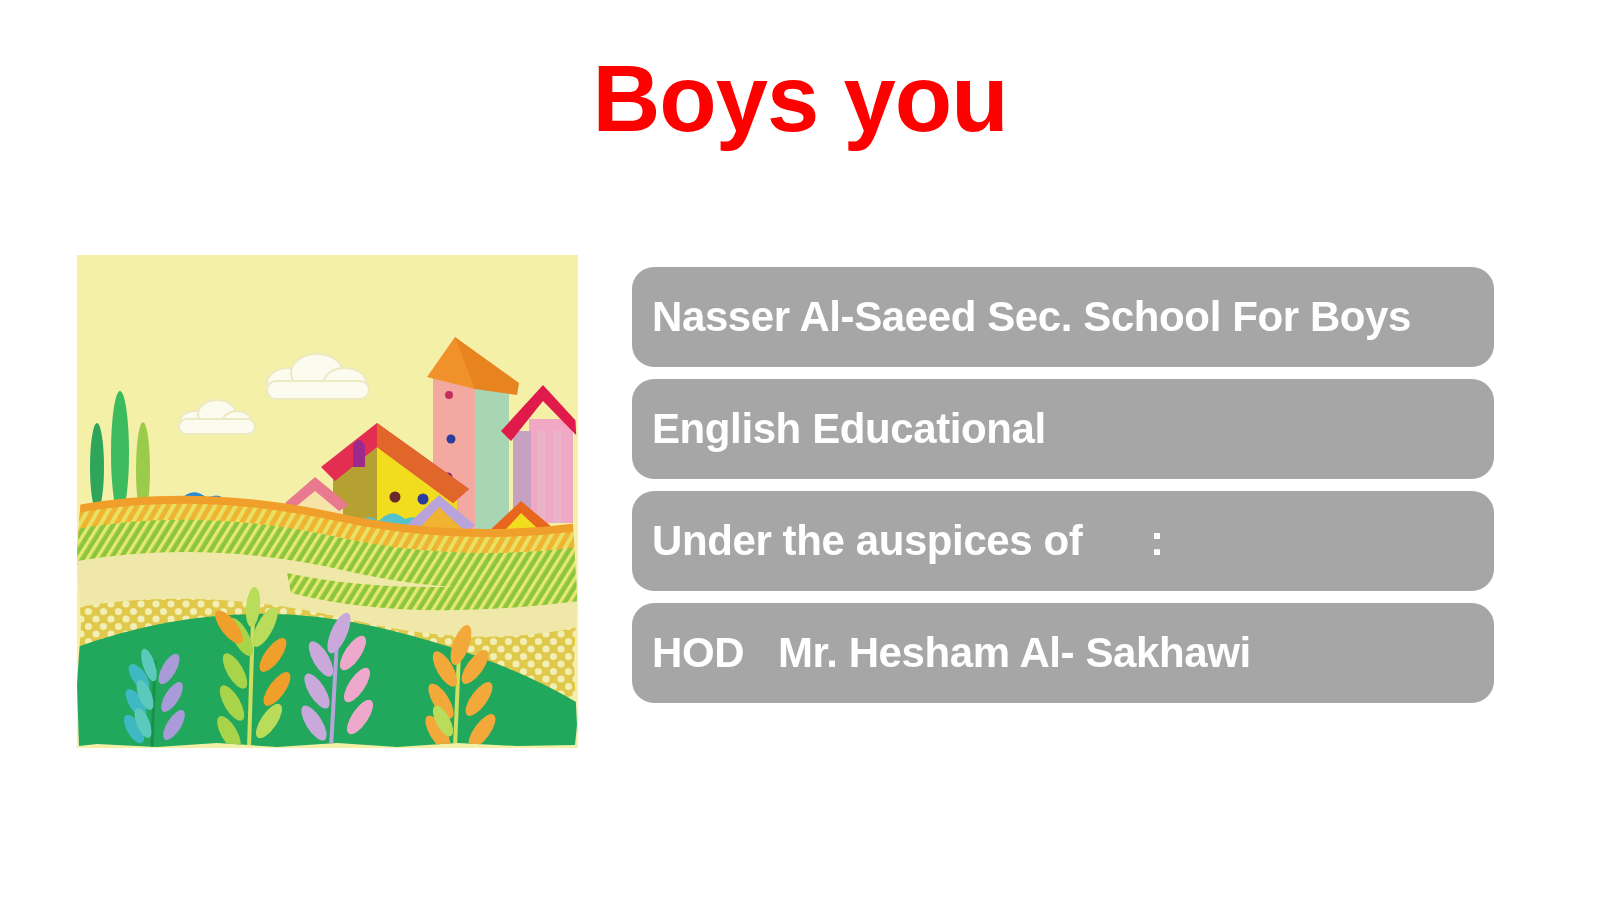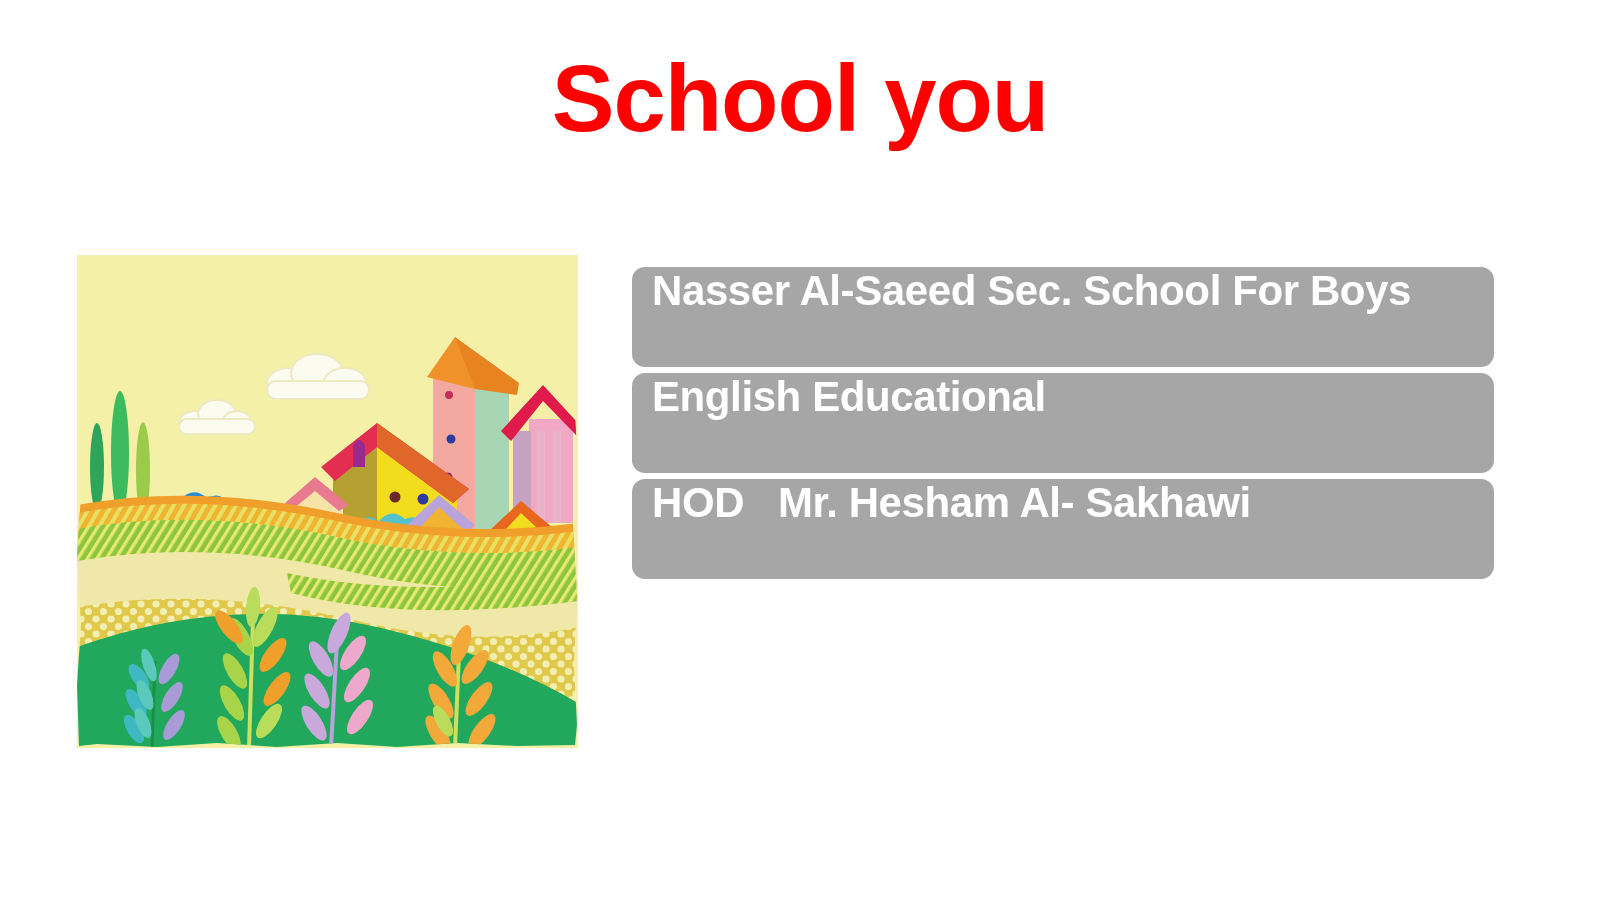--- a/index.html
+++ b/index.html
@@ -48,40 +48,41 @@
     position: absolute;
     left: 632px;
     top: 267px;
     width: 862px;
   }
   .info-box {
     position: relative;
     width: 862px;
     height: 100px;
     background: #A6A6A6;
-    border-radius: 13px;
-    margin-bottom: 6px;
+    border-radius: 22px;
+    margin-bottom: 12px;
     box-sizing: border-box;
     display: flex;
+    align-items: center;
   }
   .info-box .info-text {
     color: #FFFFFF;
     font-family: "Liberation Sans", sans-serif;
     font-weight: bold;
     font-size: 42px;
     line-height: 48px;
     padding-left: 20px;
     white-space: pre;
     letter-spacing: -0.4px;
   }
 </style>
 </head>
 <body>
 
-<div id="slide-title">School you</div>
+<div id="slide-title">Boys you</div>
 
 <div id="illustration">
   <svg id="illo-svg" viewBox="0 0 501 493" xmlns="http://www.w3.org/2000/svg">
     <defs>
       <clipPath id="frameClip">
         <path d="M3,4 L30,1 L90,5 L150,1 L210,5 L280,1 L350,6 L420,1 L480,5 L498,2
                  L500,60 L497,130 L500,200 L496,270 L500,340 L497,410 L500,470 L498,490
                  L440,491 L380,488 L320,492 L260,488 L200,492 L140,488 L80,492 L20,489 L2,491
                  L0,430 L4,370 L0,300 L4,240 L0,180 L4,120 L0,60 Z"></path>
       </clipPath>
@@ -267,18 +268,21 @@
 
   <div class="info-box">
     <span class="info-text">Nasser Al-Saeed Sec. School For Boys</span>
   </div>
 
 
   <div class="info-box">
     <span class="info-text">English Educational</span>
   </div>
 
+  <div class="info-box">
+    <span class="info-text">Under the auspices of      :</span>
+  </div>
 
   <div class="info-box">
     <span class="info-text">HOD   Mr. Hesham Al- Sakhawi</span>
   </div>
 
 </div>
 
 </body></html>

